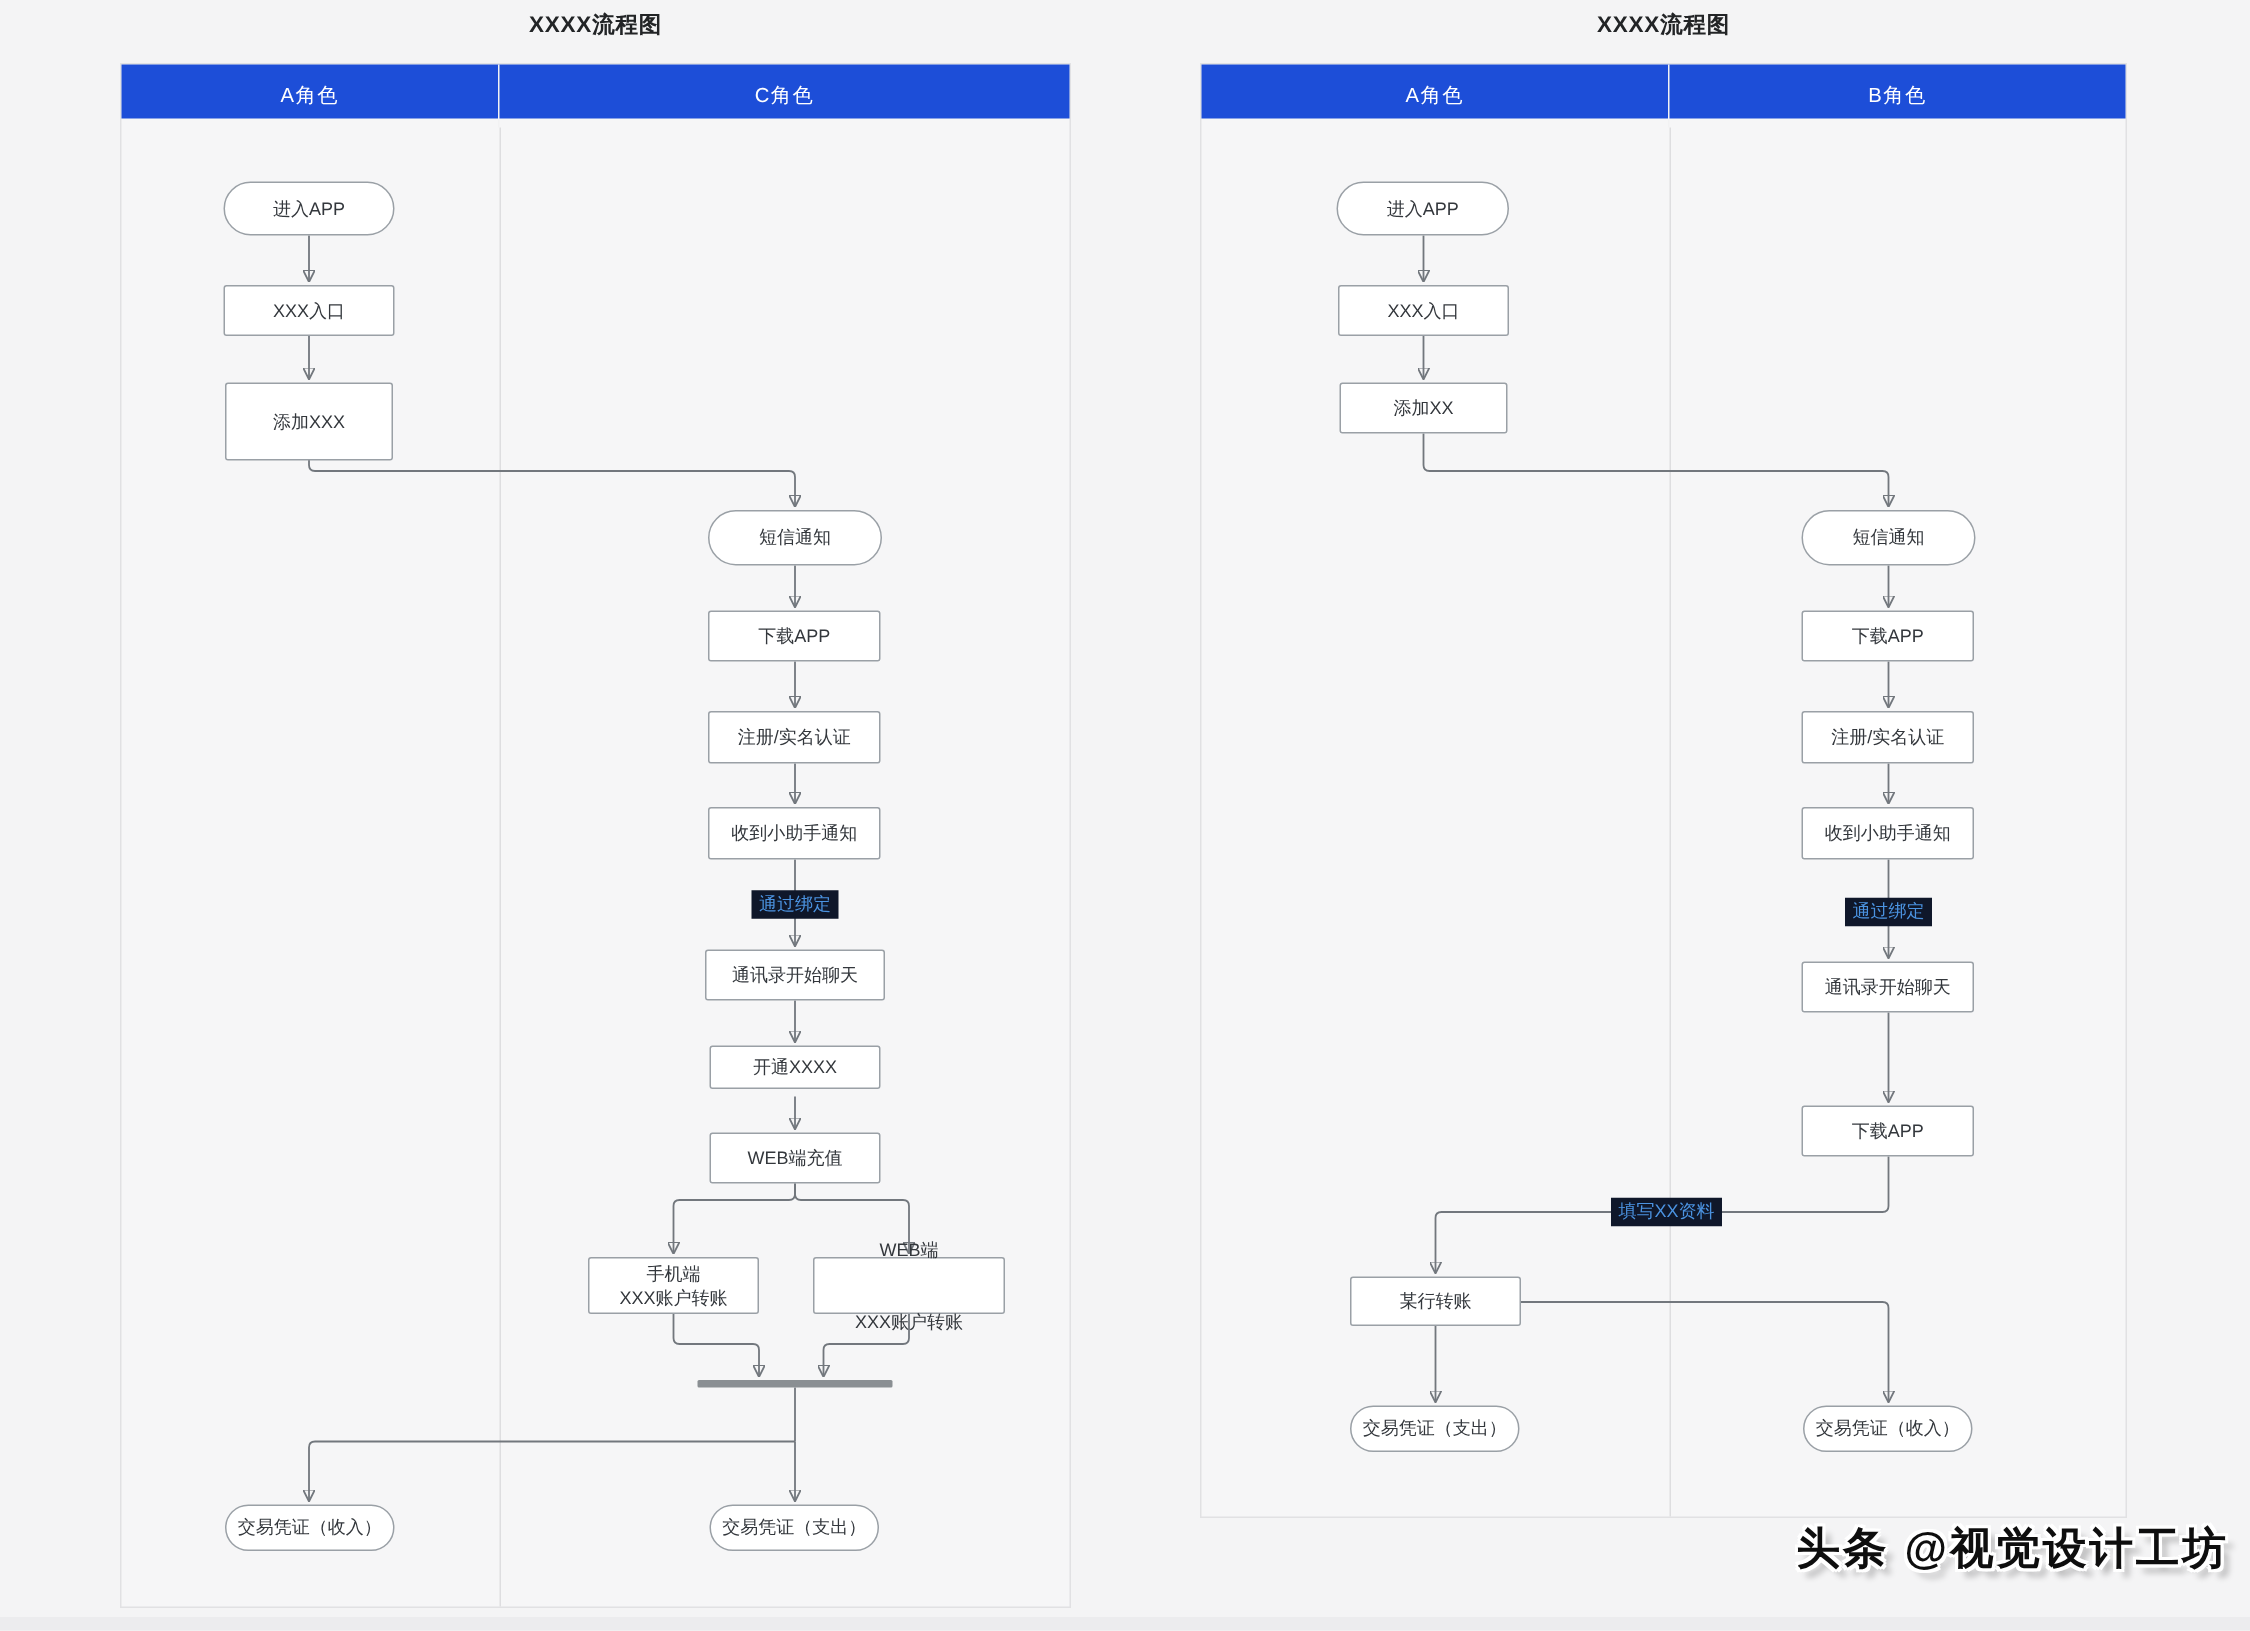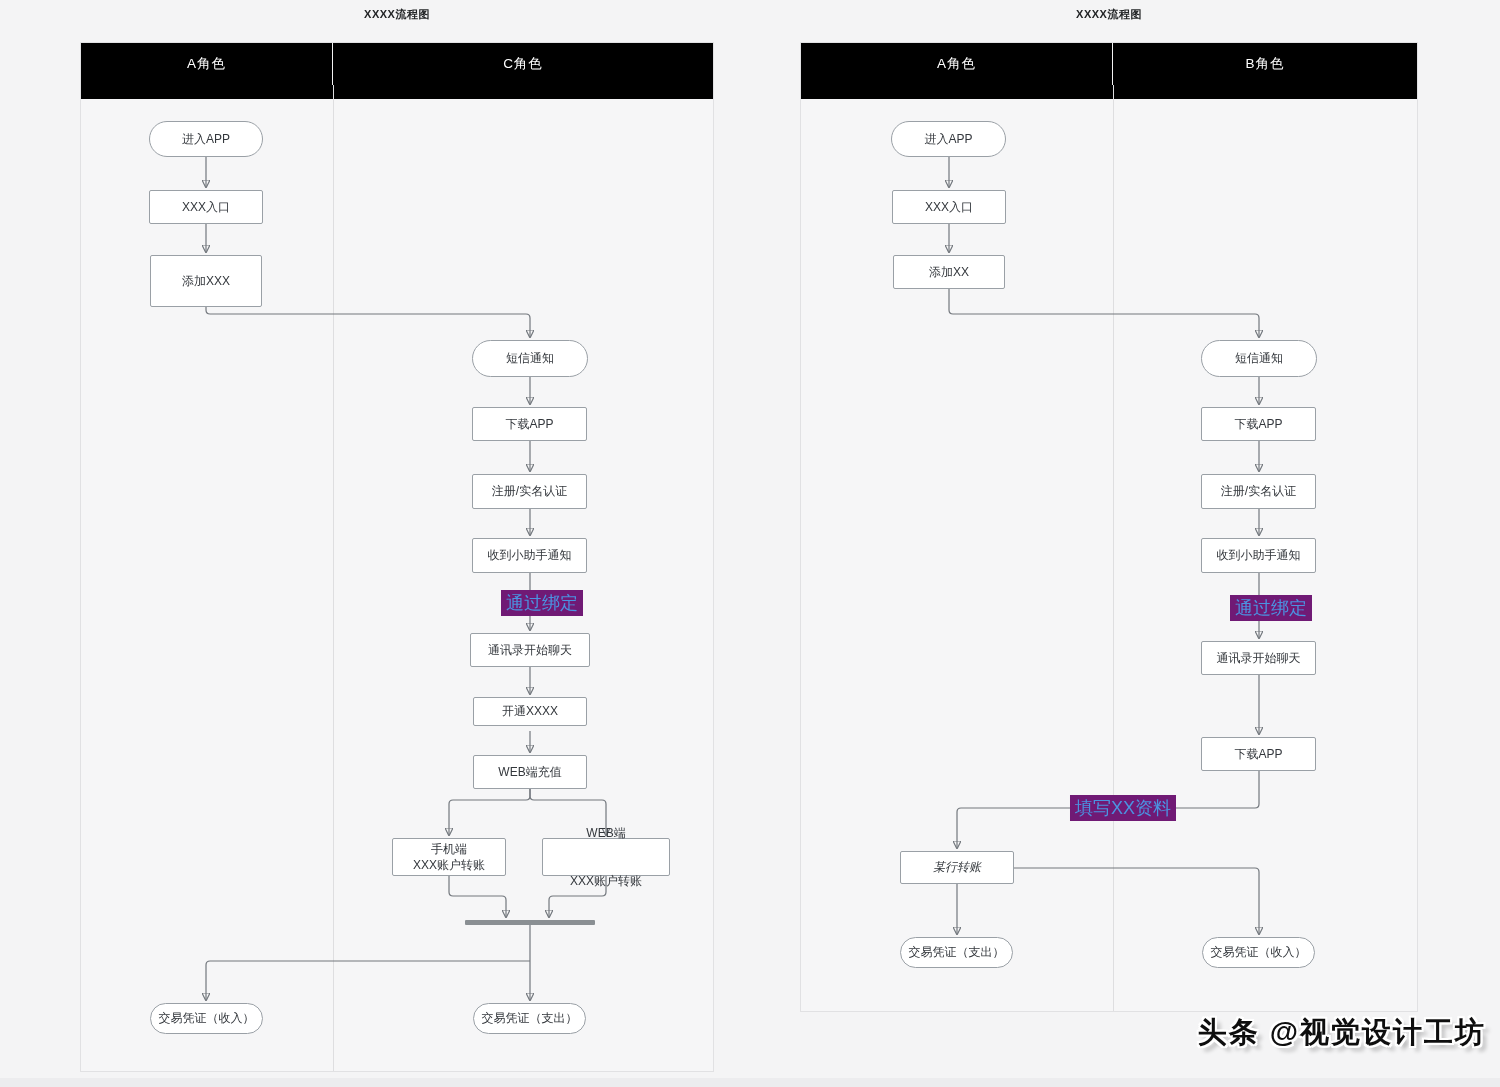--- a/index.html
+++ b/index.html
@@ -5,32 +5,32 @@
   html,body{margin:0;padding:0;}
   body{
     width:1500px;height:1087px;
     background:#f4f4f5;
     font-family:"Liberation Sans","DejaVu Sans",sans-serif;
     overflow:hidden;
   }
   .stage{position:relative;width:1500px;height:1087px;}
   .chart-title{
     position:absolute;top:7px;height:24px;
-    text-align:center;font-size:11px;font-weight:bold;color:#222426;
+    text-align:center;font-size:15px;font-weight:bold;color:#222426;
     letter-spacing:0.5px;
   }
   .panel{
     position:absolute;
     background:#f6f6f7;
     border:1px solid #e1e1e3;
     box-sizing:border-box;
   }
   .lane-header{
-    position:absolute;left:0;top:0;right:0;height:56px;
-    background:#000000;display:flex;
+    position:absolute;left:0;top:0;right:0;height:36px;
+    background:#1d4ed8;display:flex;
   }
   .lane-cell{
     height:42px;line-height:42px;text-align:center;
     color:#ffffff;font-size:13.5px;letter-spacing:1px;
   }
   .lane-cell.first{border-right:1px solid #f2f2f3;box-sizing:border-box;}
   .lane-divider{
     position:absolute;top:42px;bottom:0;width:1px;background:#dedee0;
   }
   .wires{position:absolute;left:0;top:0;}
@@ -38,22 +38,22 @@
   .node{
     position:absolute;background:#ffffff;border:1px solid #9aa0a6;
     box-sizing:border-box;display:flex;align-items:center;justify-content:center;
     flex-direction:column;
     font-size:12px;color:#33373c;border-radius:2px;
     line-height:1.35;white-space:nowrap;
   }
   .node.pill{border-radius:20px;}
   .edge-label{
     position:absolute;transform:translate(-50%,-50%);
-    background:#701a75;color:#4b93e1;font-size:18px;
-    padding:1px 5px;white-space:nowrap;margin-left:12px;
+    background:#0f172a;color:#4b93e1;font-size:12px;
+    padding:1px 5px;white-space:nowrap;
   }
   .mergebar{position:absolute;background:#8a8f93;height:5px;border-radius:1px;}
   .watermark{
     position:absolute;top:1013px;right:14px;
     font-size:29px;font-weight:800;color:#0e0e0e;
     letter-spacing:2px;white-space:nowrap;
     text-shadow:
       -2px -2px 0 #ffffff, 2px -2px 0 #ffffff,
       -2px 2px 0 #ffffff, 2px 2px 0 #ffffff,
       0 -2px 0 #ffffff, 0 2px 0 #ffffff,
@@ -158,20 +158,20 @@
     <div class="node" style="left:91px;top:147px;width:114px;height:34px;">XXX入口</div>
     <div class="node" style="left:92px;top:212px;width:112px;height:34px;">添加XX</div>
     <div class="node pill" style="left:400px;top:297px;width:116px;height:37px;">短信通知</div>
     <div class="node" style="left:400px;top:364px;width:115px;height:34px;">下载APP</div>
     <div class="node" style="left:400px;top:431px;width:115px;height:35px;">注册/实名认证</div>
     <div class="node" style="left:400px;top:495px;width:115px;height:35px;">收到小助手通知</div>
     <div class="edge-label" style="left:458px;top:565px;">通过绑定</div>
     <div class="node" style="left:400px;top:598px;width:115px;height:34px;">通讯录开始聊天</div>
     <div class="node" style="left:400px;top:694px;width:115px;height:34px;">下载APP</div>
     <div class="edge-label" style="left:310px;top:765px;">填写XX资料</div>
-    <div class="node" style="left:99px;top:808px;width:114px;height:33px;font-style:italic;">某行转账</div>
+    <div class="node" style="left:99px;top:808px;width:114px;height:33px;">某行转账</div>
     <div class="node pill" style="left:99px;top:894px;width:113px;height:31px;">交易凭证（支出）</div>
     <div class="node pill" style="left:401px;top:894px;width:113px;height:31px;">交易凭证（收入）</div>
   </div>
 
   <div class="watermark">头条 @视觉设计工坊</div>
   <div class="bottom-strip"></div>
 </div>
 
 </body></html>

